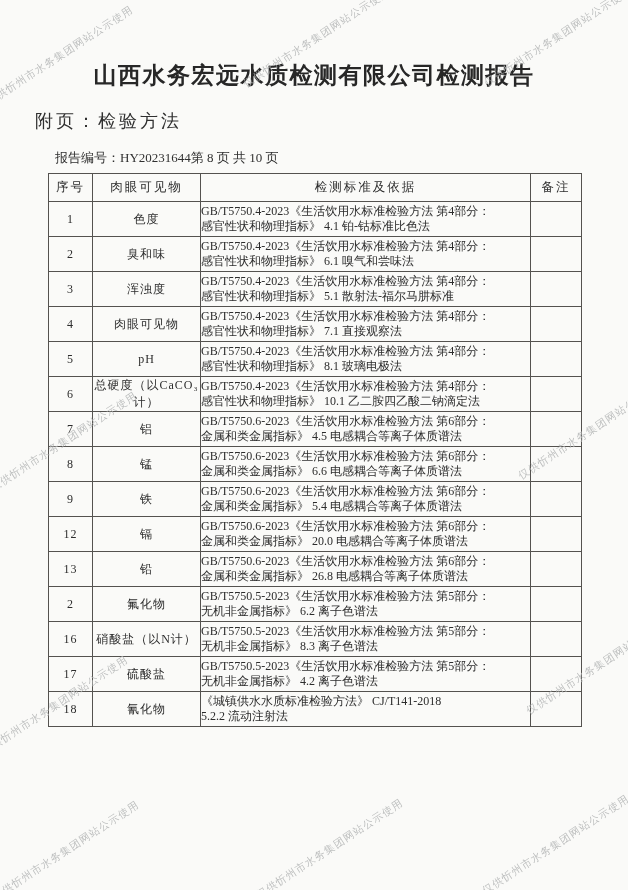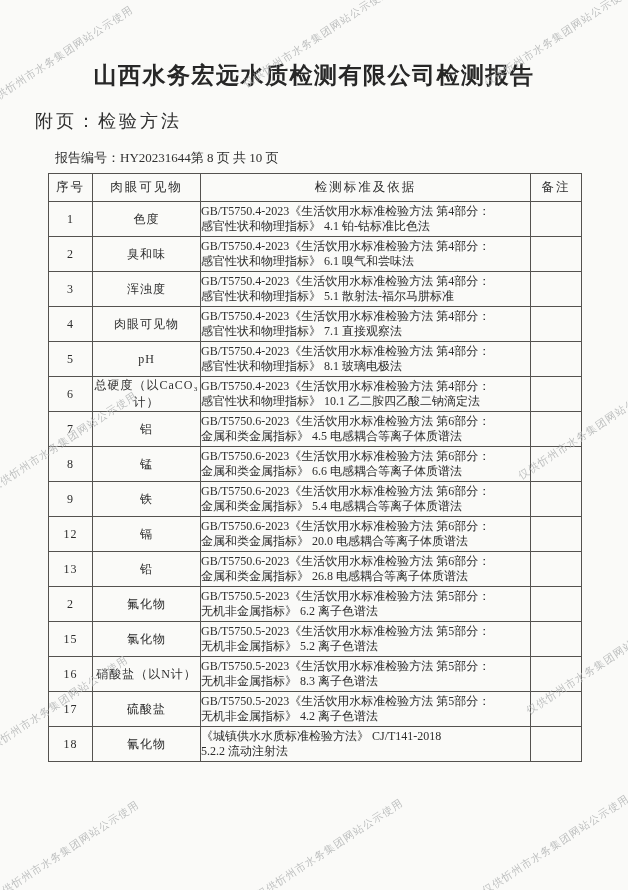--- a/index.html
+++ b/index.html
@@ -245,29 +245,20 @@
     <tr>
       <td class="td-no">2</td>
       <td class="td-item">氟化物</td>
       <td class="td-std">
         <div class="std-line">GB/T5750.5-2023《生活饮用水标准检验方法 第5部分：</div>
         <div class="std-line">无机非金属指标》 6.2 离子色谱法</div>
       </td>
       <td class="td-remark"></td>
     </tr>
 
-    <tr>
-      <td class="td-no">15</td>
-      <td class="td-item">氯化物</td>
-      <td class="td-std">
-        <div class="std-line">GB/T5750.5-2023《生活饮用水标准检验方法 第5部分：</div>
-        <div class="std-line">无机非金属指标》 5.2 离子色谱法</div>
-      </td>
-      <td class="td-remark"></td>
-    </tr>
 
     <tr>
       <td class="td-no">16</td>
       <td class="td-item">硝酸盐（以N计）</td>
       <td class="td-std">
         <div class="std-line">GB/T5750.5-2023《生活饮用水标准检验方法 第5部分：</div>
         <div class="std-line">无机非金属指标》 8.3 离子色谱法</div>
       </td>
       <td class="td-remark"></td>
     </tr>

